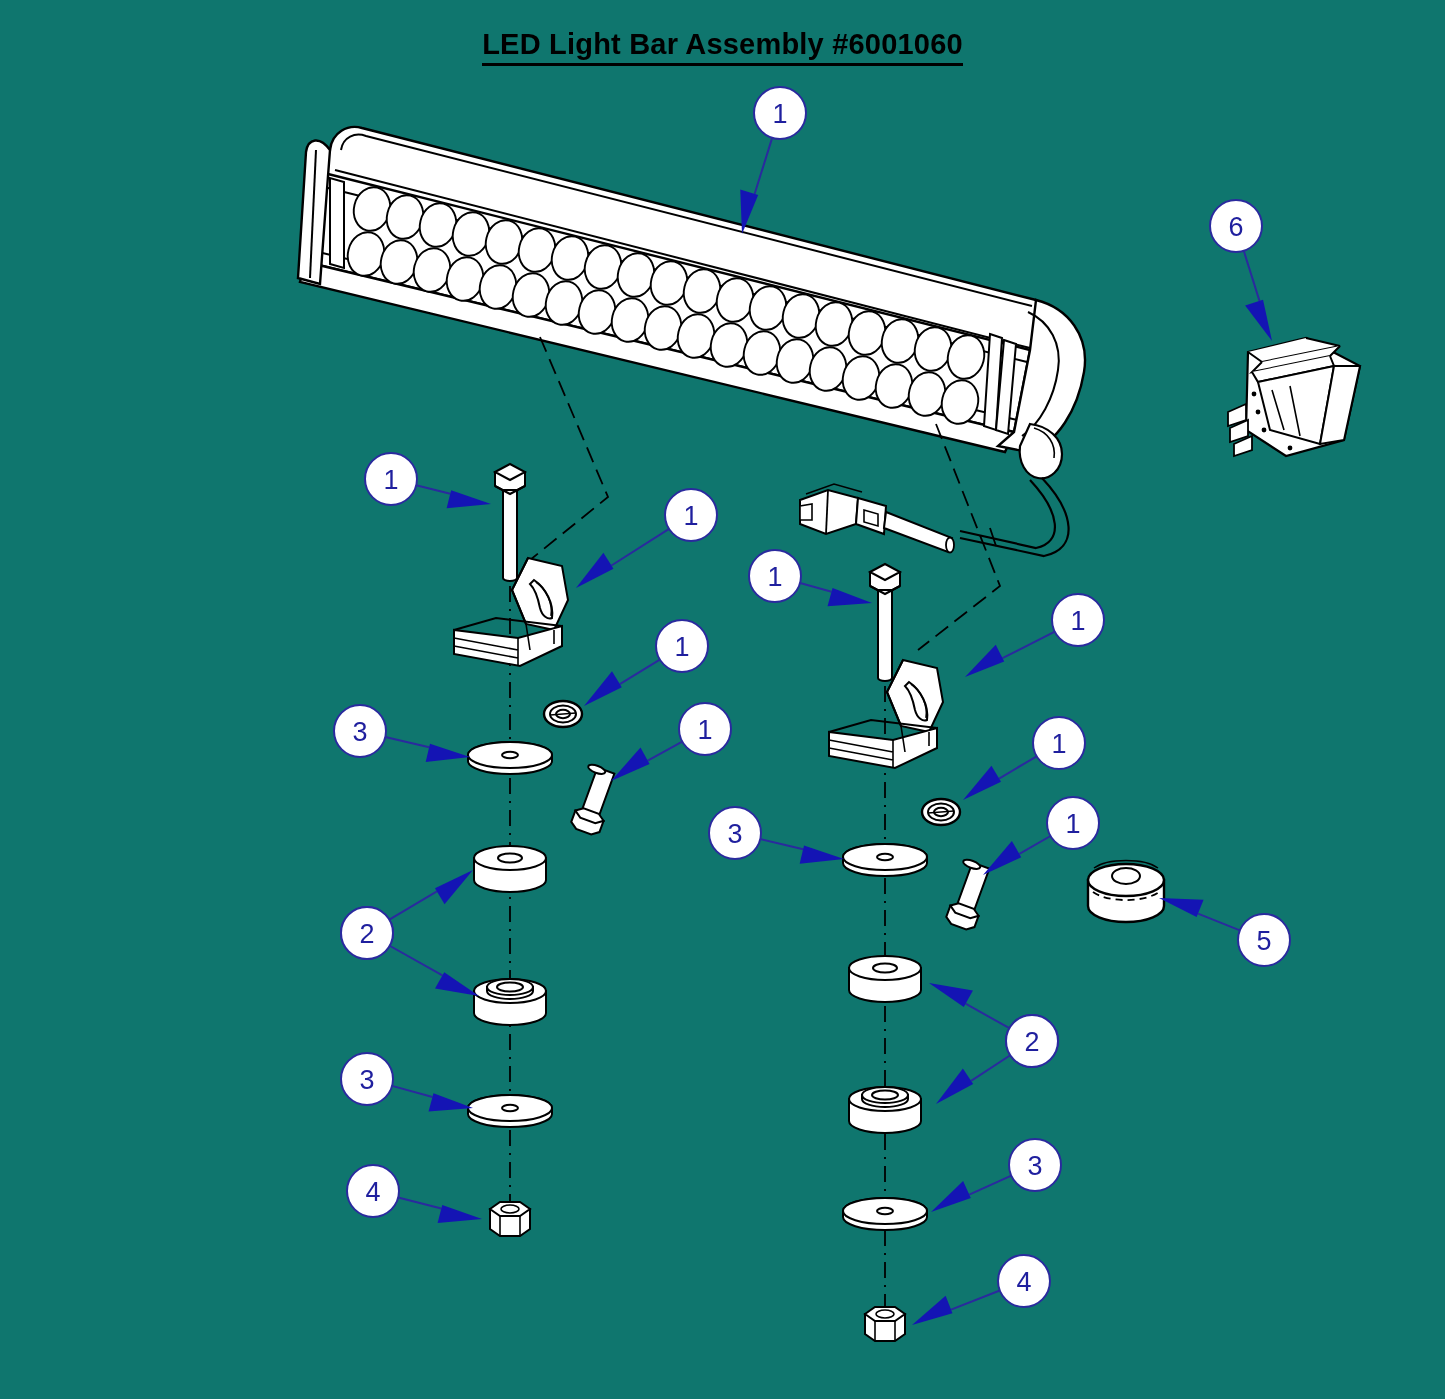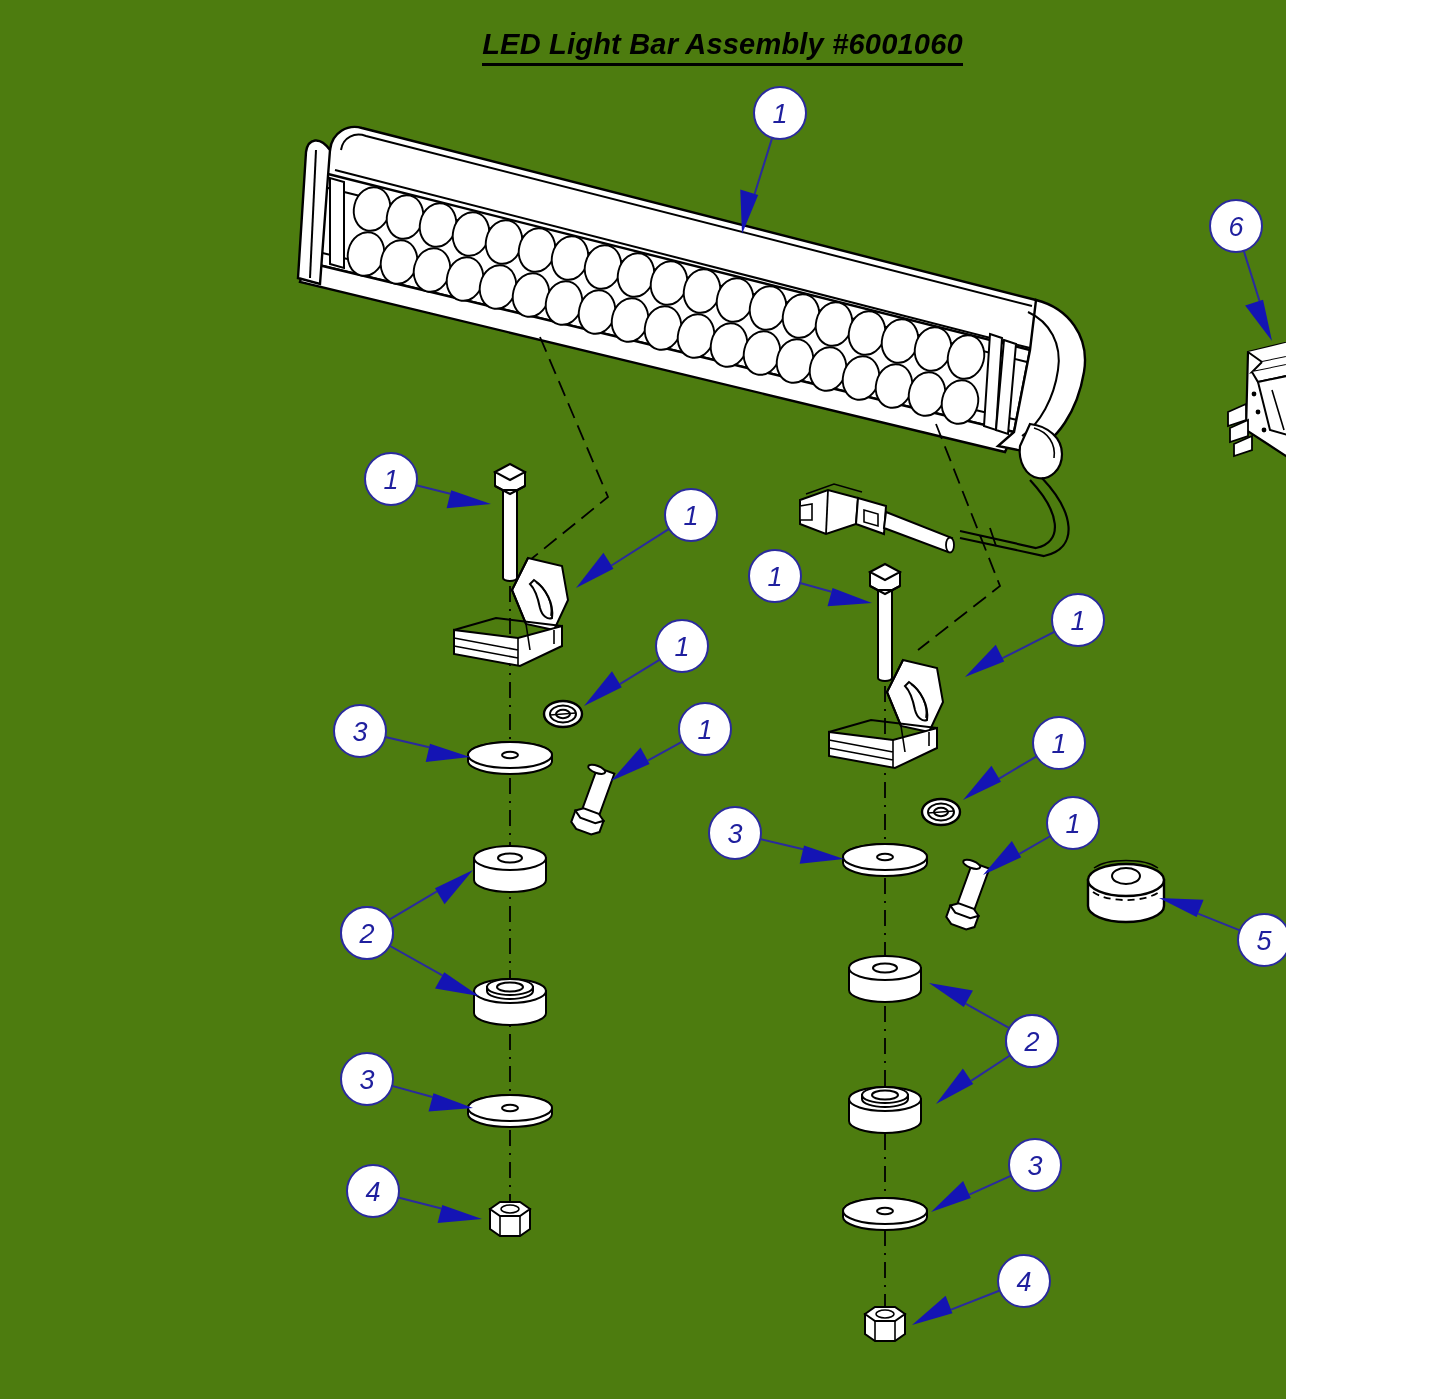--- a/index.html
+++ b/index.html
@@ -1,17 +1,17 @@
 <!DOCTYPE html>
 <html><head>
 <meta charset="utf-8">
 <style>
   html,body{margin:0;padding:0;background:#ffffff;}
   body{font-family:"Liberation Sans", sans-serif;}
-  #page{position:relative;width:1286px;height:1399px;background:#4d7c0f;overflow:hidden;font-style:italic;}
+  #page{position:relative;width:1445px;height:1399px;background:#0f766e;overflow:hidden;}
   #title-wrap{position:absolute;left:0;top:28px;width:1445px;text-align:center;}
   #title{display:inline-block;font-size:29px;font-weight:bold;color:#000;
          border-bottom:3px solid #000;padding-bottom:2px;letter-spacing:.2px;}
   svg.layer{position:absolute;left:0;top:0;width:1445px;height:1399px;}
   .bal-num{font-family:"Liberation Sans",sans-serif;font-size:27px;fill:#1f1f9e;
            text-anchor:middle;dominant-baseline:central;}
 </style>
 </head>
 <body>
 

